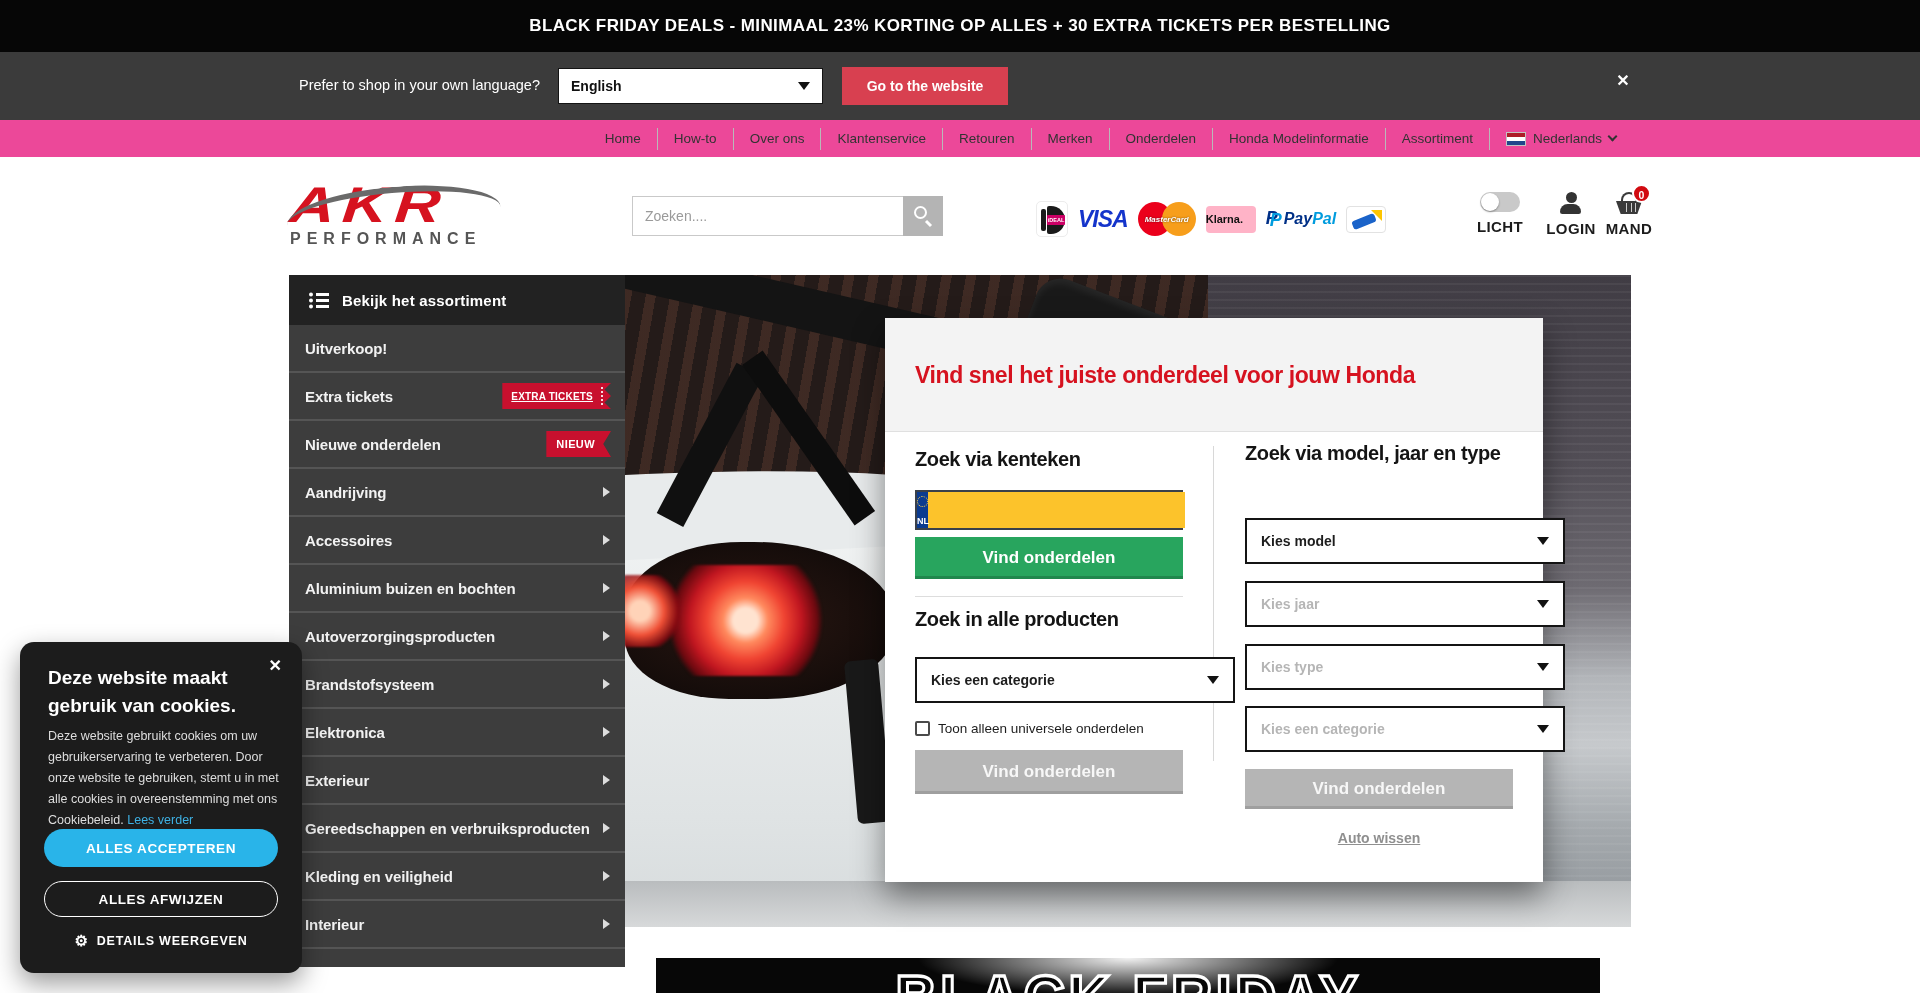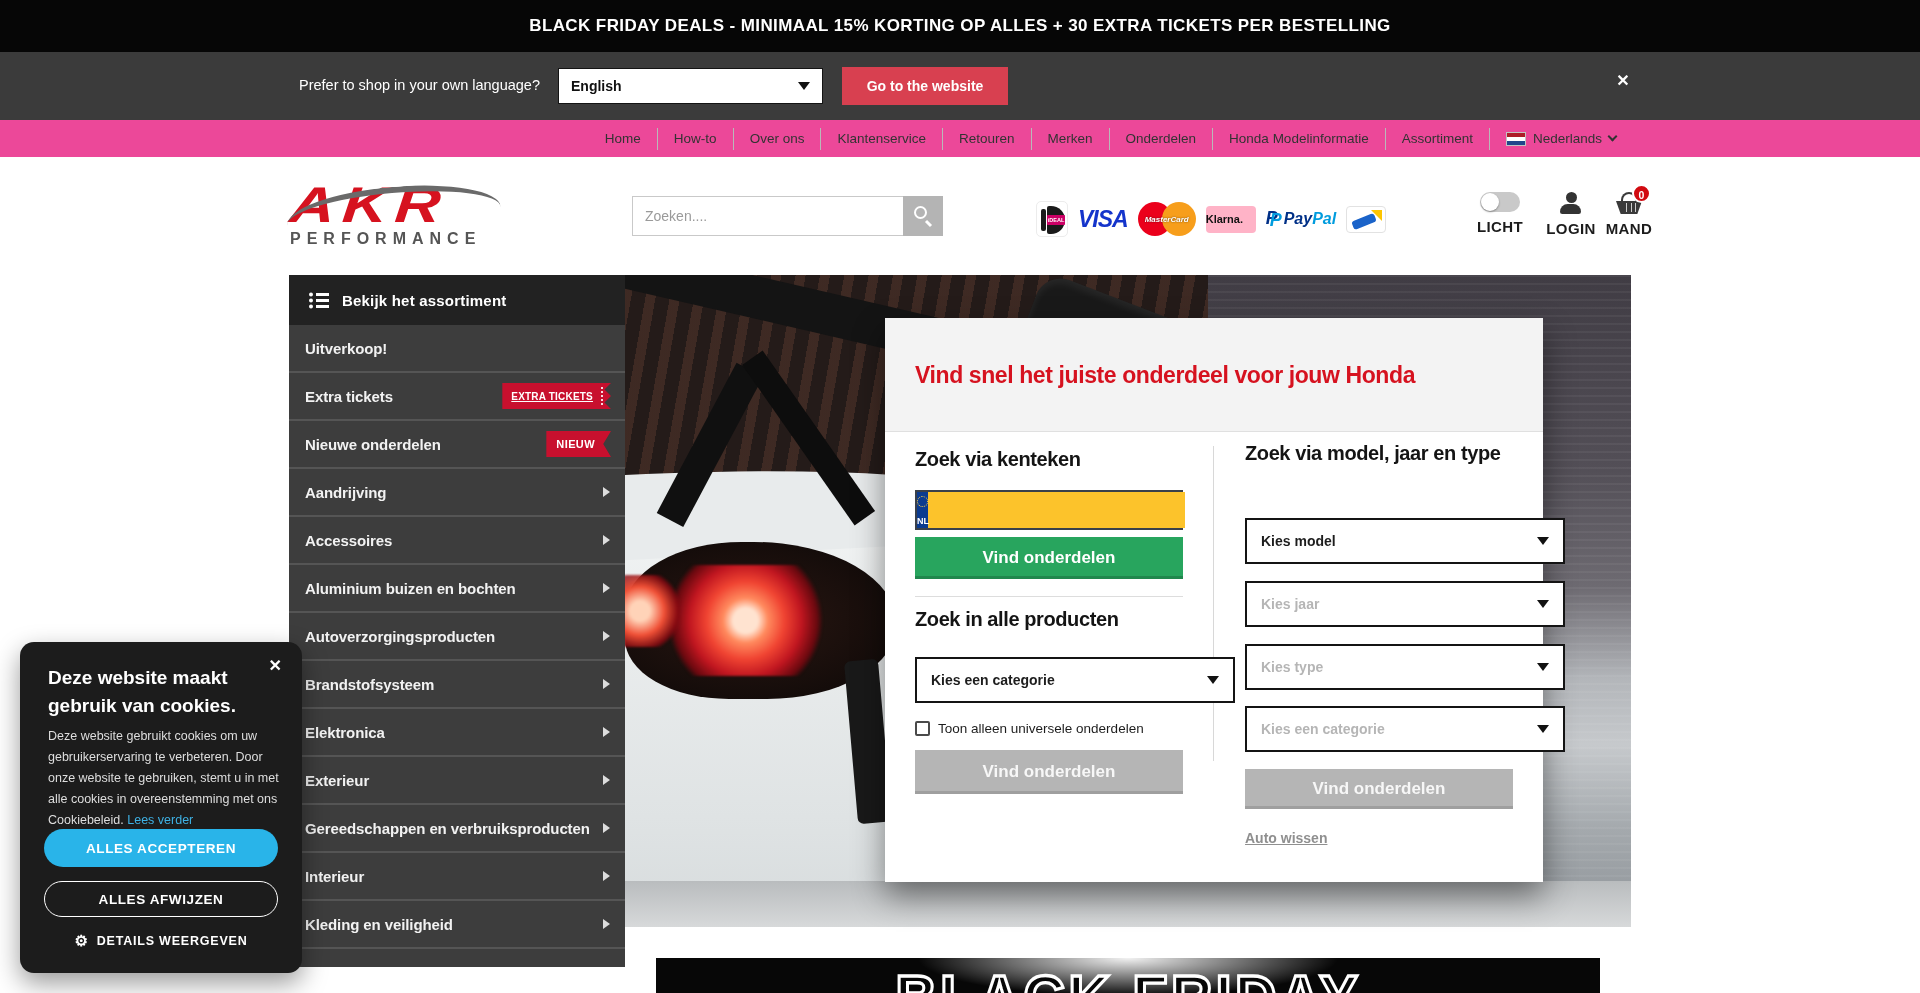--- a/index.html
+++ b/index.html
@@ -153,21 +153,21 @@
   .selectbox span { flex:1; font-size:14px; font-weight:bold; color:#1d1d1d; }
   .selectbox.dim span { color:#b5b5b5; }
   .selectbox .caret-dn { border-top-color:#111; }
 
   .checkrow { position:absolute; left:30px; top:403px; display:flex; align-items:center; gap:8px; cursor:pointer; }
   .checkbox { width:15px; height:15px; border:2px solid #4a4a4a; border-radius:2px; background:#fff; }
   .checkrow span { font-size:13.5px; color:#1d1d1d; }
 
   .btn-gray { position:absolute; width:268px; background:#b5b5b5; border:none; cursor:pointer; color:#f7f7f7;
               font-size:17px; font-weight:bold; font-family:inherit; box-shadow:inset 0 -3px 0 rgba(0,0,0,.12); }
-  .reset-link { position:absolute; left:360px; top:512px; width:268px; font-size:14px; font-weight:bold;
+  .reset-link { position:absolute; left:360px; top:512px; width:268px; text-align:center; font-size:14px; font-weight:bold;
                 color:#8f8f8f; text-decoration:underline; cursor:pointer; }
 
   
   .cookie { position:absolute; left:20px; top:642px; width:282px; height:331px; background:#1c1c1c; border-radius:14px;
             z-index:10; box-shadow:0 10px 26px rgba(0,0,0,.4); }
   .cookie-close { position:absolute; right:16px; top:10px; color:#fff; font-size:16px; font-weight:bold; cursor:pointer; padding:4px; }
   .cookie-title { position:absolute; left:28px; top:22px; width:222px; color:#fff; font-size:19px; font-weight:bold; line-height:28px; }
   .cookie-body { position:absolute; left:28px; top:84px; width:232px; color:#dedede; font-size:12.5px; line-height:21px; }
   .cookie-link { color:#3eb1e4; text-decoration:none; cursor:pointer; }
   .cookie-accept { position:absolute; left:24px; top:187px; width:234px; height:38px; border-radius:19px; background:#29b4e9;
@@ -184,21 +184,21 @@
     background:radial-gradient(ellipse 300px 55px at 50% 0, rgba(255,255,255,.95), rgba(255,255,255,0) 70%); }
   .banner-title { position:absolute; left:0; top:5px; width:100%; text-align:center; font-size:58px; font-weight:bold;
                   color:#070707; -webkit-text-stroke:3px #fff; letter-spacing:3px; transform:scaleY(1.1); white-space:nowrap; }
 </style>
 </head>
 <body>
 
 <div id="root">
 
   <div class="topbar">
-    <span>BLACK FRIDAY DEALS - MINIMAAL 15% KORTING OP ALLES + 30 EXTRA TICKETS PER BESTELLING</span>
+    <span>BLACK FRIDAY DEALS - MINIMAAL 23% KORTING OP ALLES + 30 EXTRA TICKETS PER BESTELLING</span>
   </div>
 
   <div class="langbar">
     <div class="lang-q">Prefer to shop in your own language?</div>
     <div class="lang-select">
       <span>English</span>
       <i class="caret-dn"></i>
     </div>
     <button class="lang-go">Go to the website</button>
     <div class="lang-close">✕</div>
@@ -362,25 +362,25 @@
     </div>
     <div class="side-item">
       <span class="s-label">Exterieur</span>
       <i class="arrow-r"></i>
     </div>
     <div class="side-item">
       <span class="s-label">Gereedschappen en verbruiksproducten</span>
       <i class="arrow-r"></i>
     </div>
     <div class="side-item">
+      <span class="s-label">Kleding en veiligheid</span>
+      <i class="arrow-r"></i>
+    </div>
+    <div class="side-item">
       <span class="s-label">Interieur</span>
-      <i class="arrow-r"></i>
-    </div>
-    <div class="side-item">
-      <span class="s-label">Kleding en veiligheid</span>
       <i class="arrow-r"></i>
     </div>
     <div class="side-partial"></div>
   </div>
 
   <div class="panel">
     <div class="panel-head"></div>
     <div class="panel-title">Vind snel het juiste onderdeel voor jouw Honda</div>
     <div class="vdiv"></div>
 

